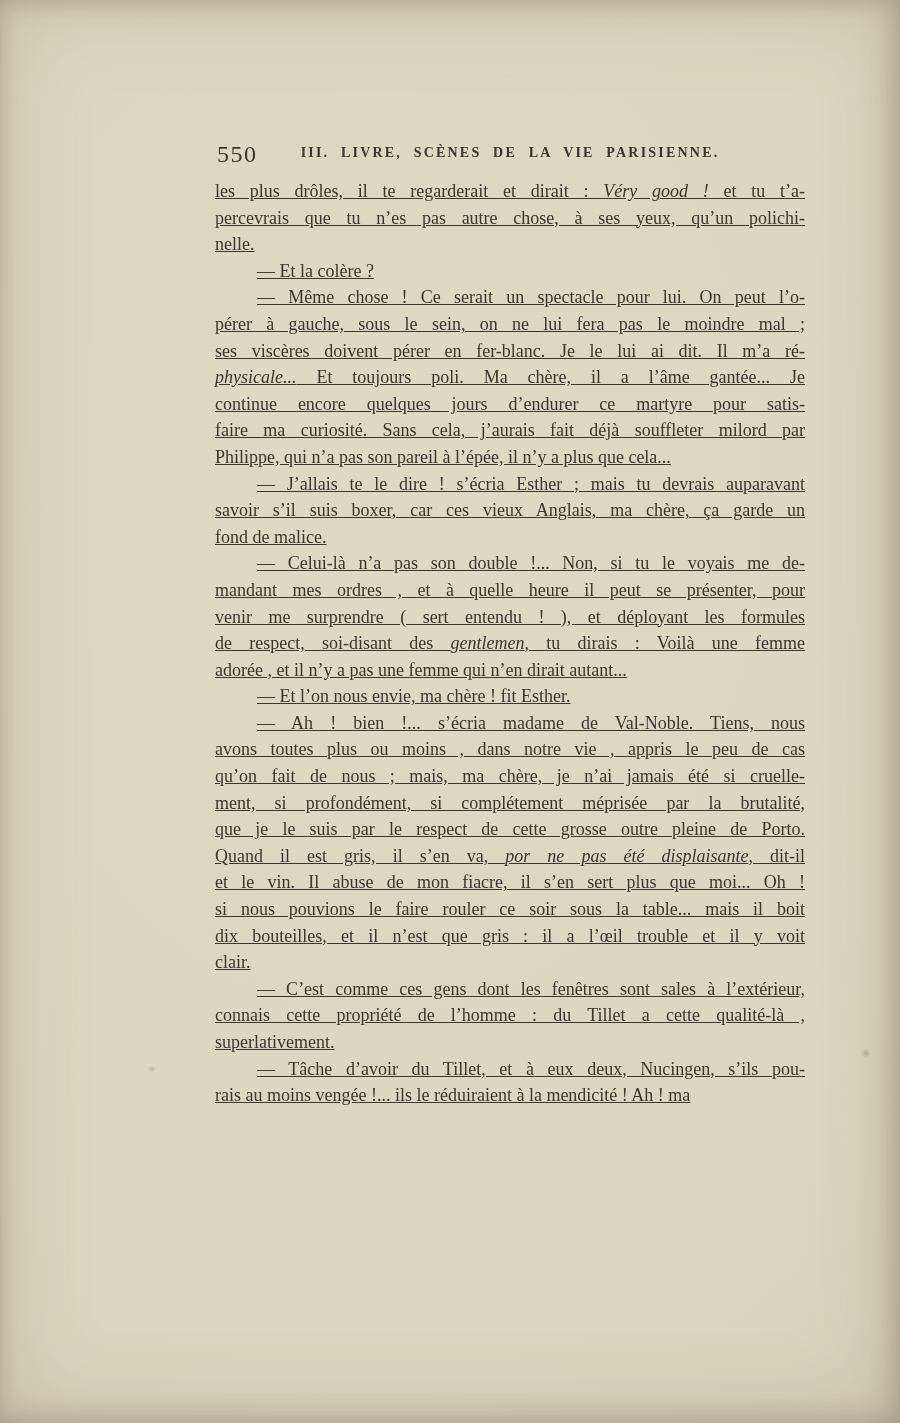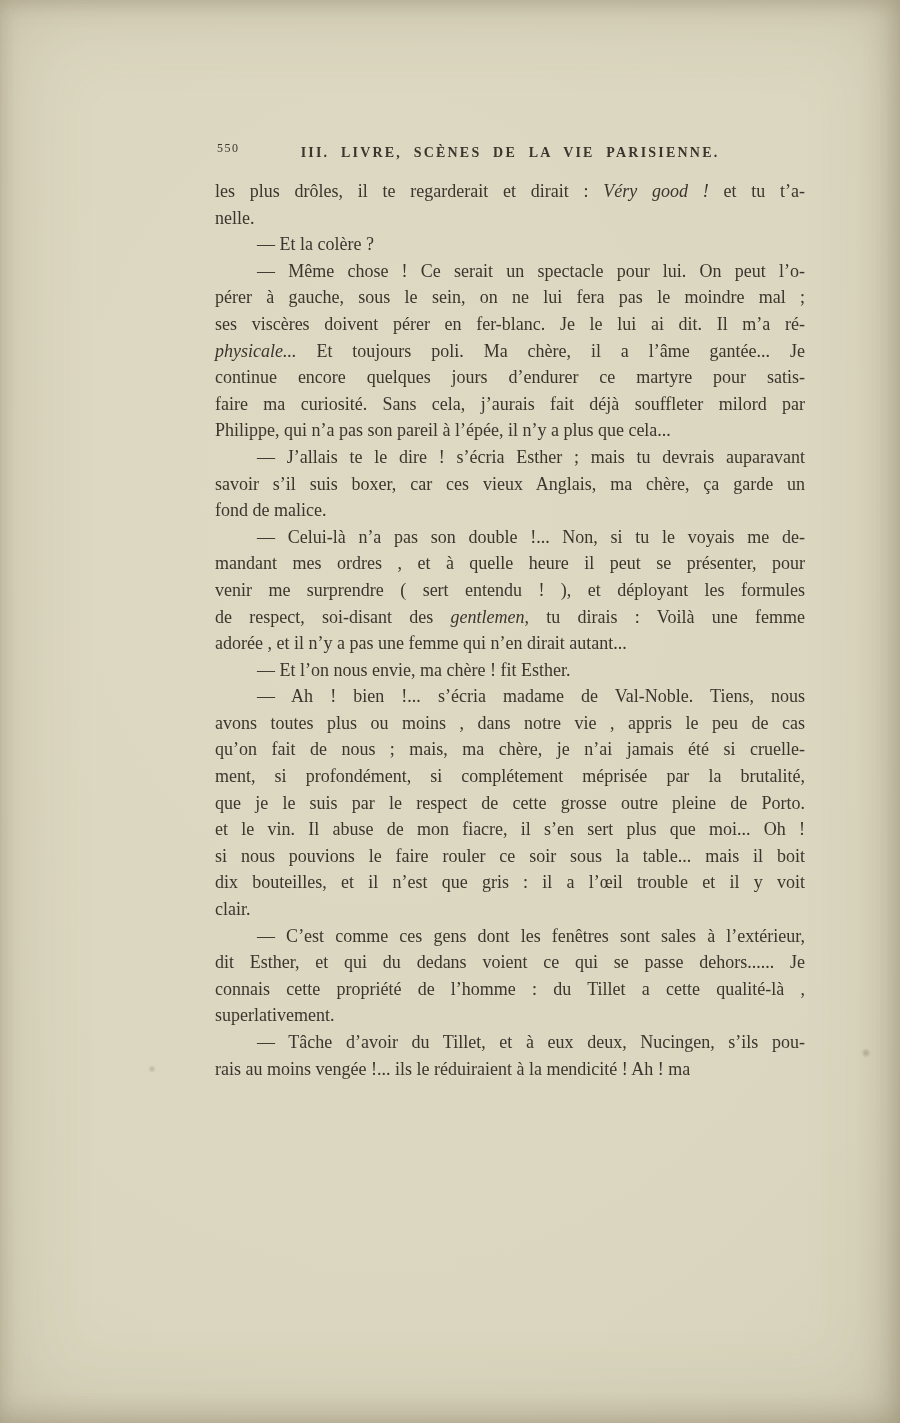--- a/index.html
+++ b/index.html
@@ -25,32 +25,32 @@
   .content {
     position: absolute;
     left: 215px;
     top: 140px;
     width: 590px;
     color: var(--ink, #3a362e);
   }
   .header { position: relative; height: 28px; margin-bottom: 10px; }
   .page-number {
     position: absolute; left: 2px; top: 1px;
-    font-size: 12px; letter-spacing: 1.5px;
+    font-size: 24px; letter-spacing: 1.5px;
   }
   .running-title {
     text-align: center;
     font-size: 14px;
     font-weight: bold;
     letter-spacing: 2.2px;
     word-spacing: 6px;
     padding-top: 5px;
     white-space: nowrap;
   }
-  .text-block { font-size: 18px; line-height: 26.6px; }
+  .text-block { font-size: 18px; line-height: 26.6px; text-decoration: underline; }
   .paragraph { margin: 0; }
   .line {
     text-align: justify;
     -moz-text-align-last: justify;
     text-align-last: justify;
   }
   .line.last {
     -moz-text-align-last: left;
     text-align-last: left;
   }
@@ -62,20 +62,21 @@
 
 <div class="page">
   <div class="content">
     <div class="header">
       <span class="page-number">550</span>
       <div class="running-title">III. LIVRE, SCÈNES DE LA VIE PARISIENNE.</div>
     </div>
     <div class="text-block">
         <div class="paragraph">
           <div class="line"><span>les plus drôles, il te regarderait et dirait : </span><span class="it">Véry good !</span><span> et tu t’a-</span></div>
+          <div class="line"><span>percevrais que tu n’es pas autre chose, à ses yeux, qu’un polichi-</span></div>
           <div class="line last"><span>nelle.</span></div>
         </div>
         <div class="paragraph indent">
           <div class="line last"><span>— Et la colère ?</span></div>
         </div>
         <div class="paragraph indent">
           <div class="line"><span>— Même chose ! Ce serait un spectacle pour lui. On peut l’o-</span></div>
           <div class="line"><span>pérer à gauche, sous le sein, on ne lui fera pas le moindre mal ;</span></div>
           <div class="line"><span>ses viscères doivent pérer en fer-blanc. Je le lui ai dit. Il m’a ré-</span></div>
           <div class="line"><span class="it">physicale...</span><span> Et toujours poli. Ma chère, il a l’âme gantée... Je</span></div>
@@ -97,28 +98,28 @@
         </div>
         <div class="paragraph indent">
           <div class="line last"><span>— Et l’on nous envie, ma chère ! fit Esther.</span></div>
         </div>
         <div class="paragraph indent">
           <div class="line"><span>— Ah ! bien !... s’écria madame de Val-Noble. Tiens, nous</span></div>
           <div class="line"><span>avons toutes plus ou moins , dans notre vie , appris le peu de cas</span></div>
           <div class="line"><span>qu’on fait de nous ; mais, ma chère, je n’ai jamais été si cruelle-</span></div>
           <div class="line"><span>ment, si profondément, si complétement méprisée par la brutalité,</span></div>
           <div class="line"><span>que je le suis par le respect de cette grosse outre pleine de Porto.</span></div>
+          <div class="line"><span>Quand il est gris, il s’en va, </span><span class="it">por ne pas été displaisante</span><span>, dit-il</span></div>
           <div class="line"><span>et le vin. Il abuse de mon fiacre, il s’en sert plus que moi... Oh !</span></div>
           <div class="line"><span>si nous pouvions le faire rouler ce soir sous la table... mais il boit</span></div>
           <div class="line"><span>dix bouteilles, et il n’est que gris : il a l’œil trouble et il y voit</span></div>
           <div class="line last"><span>clair.</span></div>
         </div>
         <div class="paragraph indent">
           <div class="line"><span>— C’est comme ces gens dont les fenêtres sont sales à l’extérieur,</span></div>
-          <div class="line"><span>dit Esther, et qui du dedans voient ce qui se passe dehors...... Je</span></div>
           <div class="line"><span>connais cette propriété de l’homme : du Tillet a cette qualité-là ,</span></div>
           <div class="line last"><span>superlativement.</span></div>
         </div>
         <div class="paragraph indent">
           <div class="line"><span>— Tâche d’avoir du Tillet, et à eux deux, Nucingen, s’ils pou-</span></div>
           <div class="line last"><span>rais au moins vengée !... ils le réduiraient à la mendicité ! Ah ! ma</span></div>
         </div>
       </div>
   </div>
 </div>

